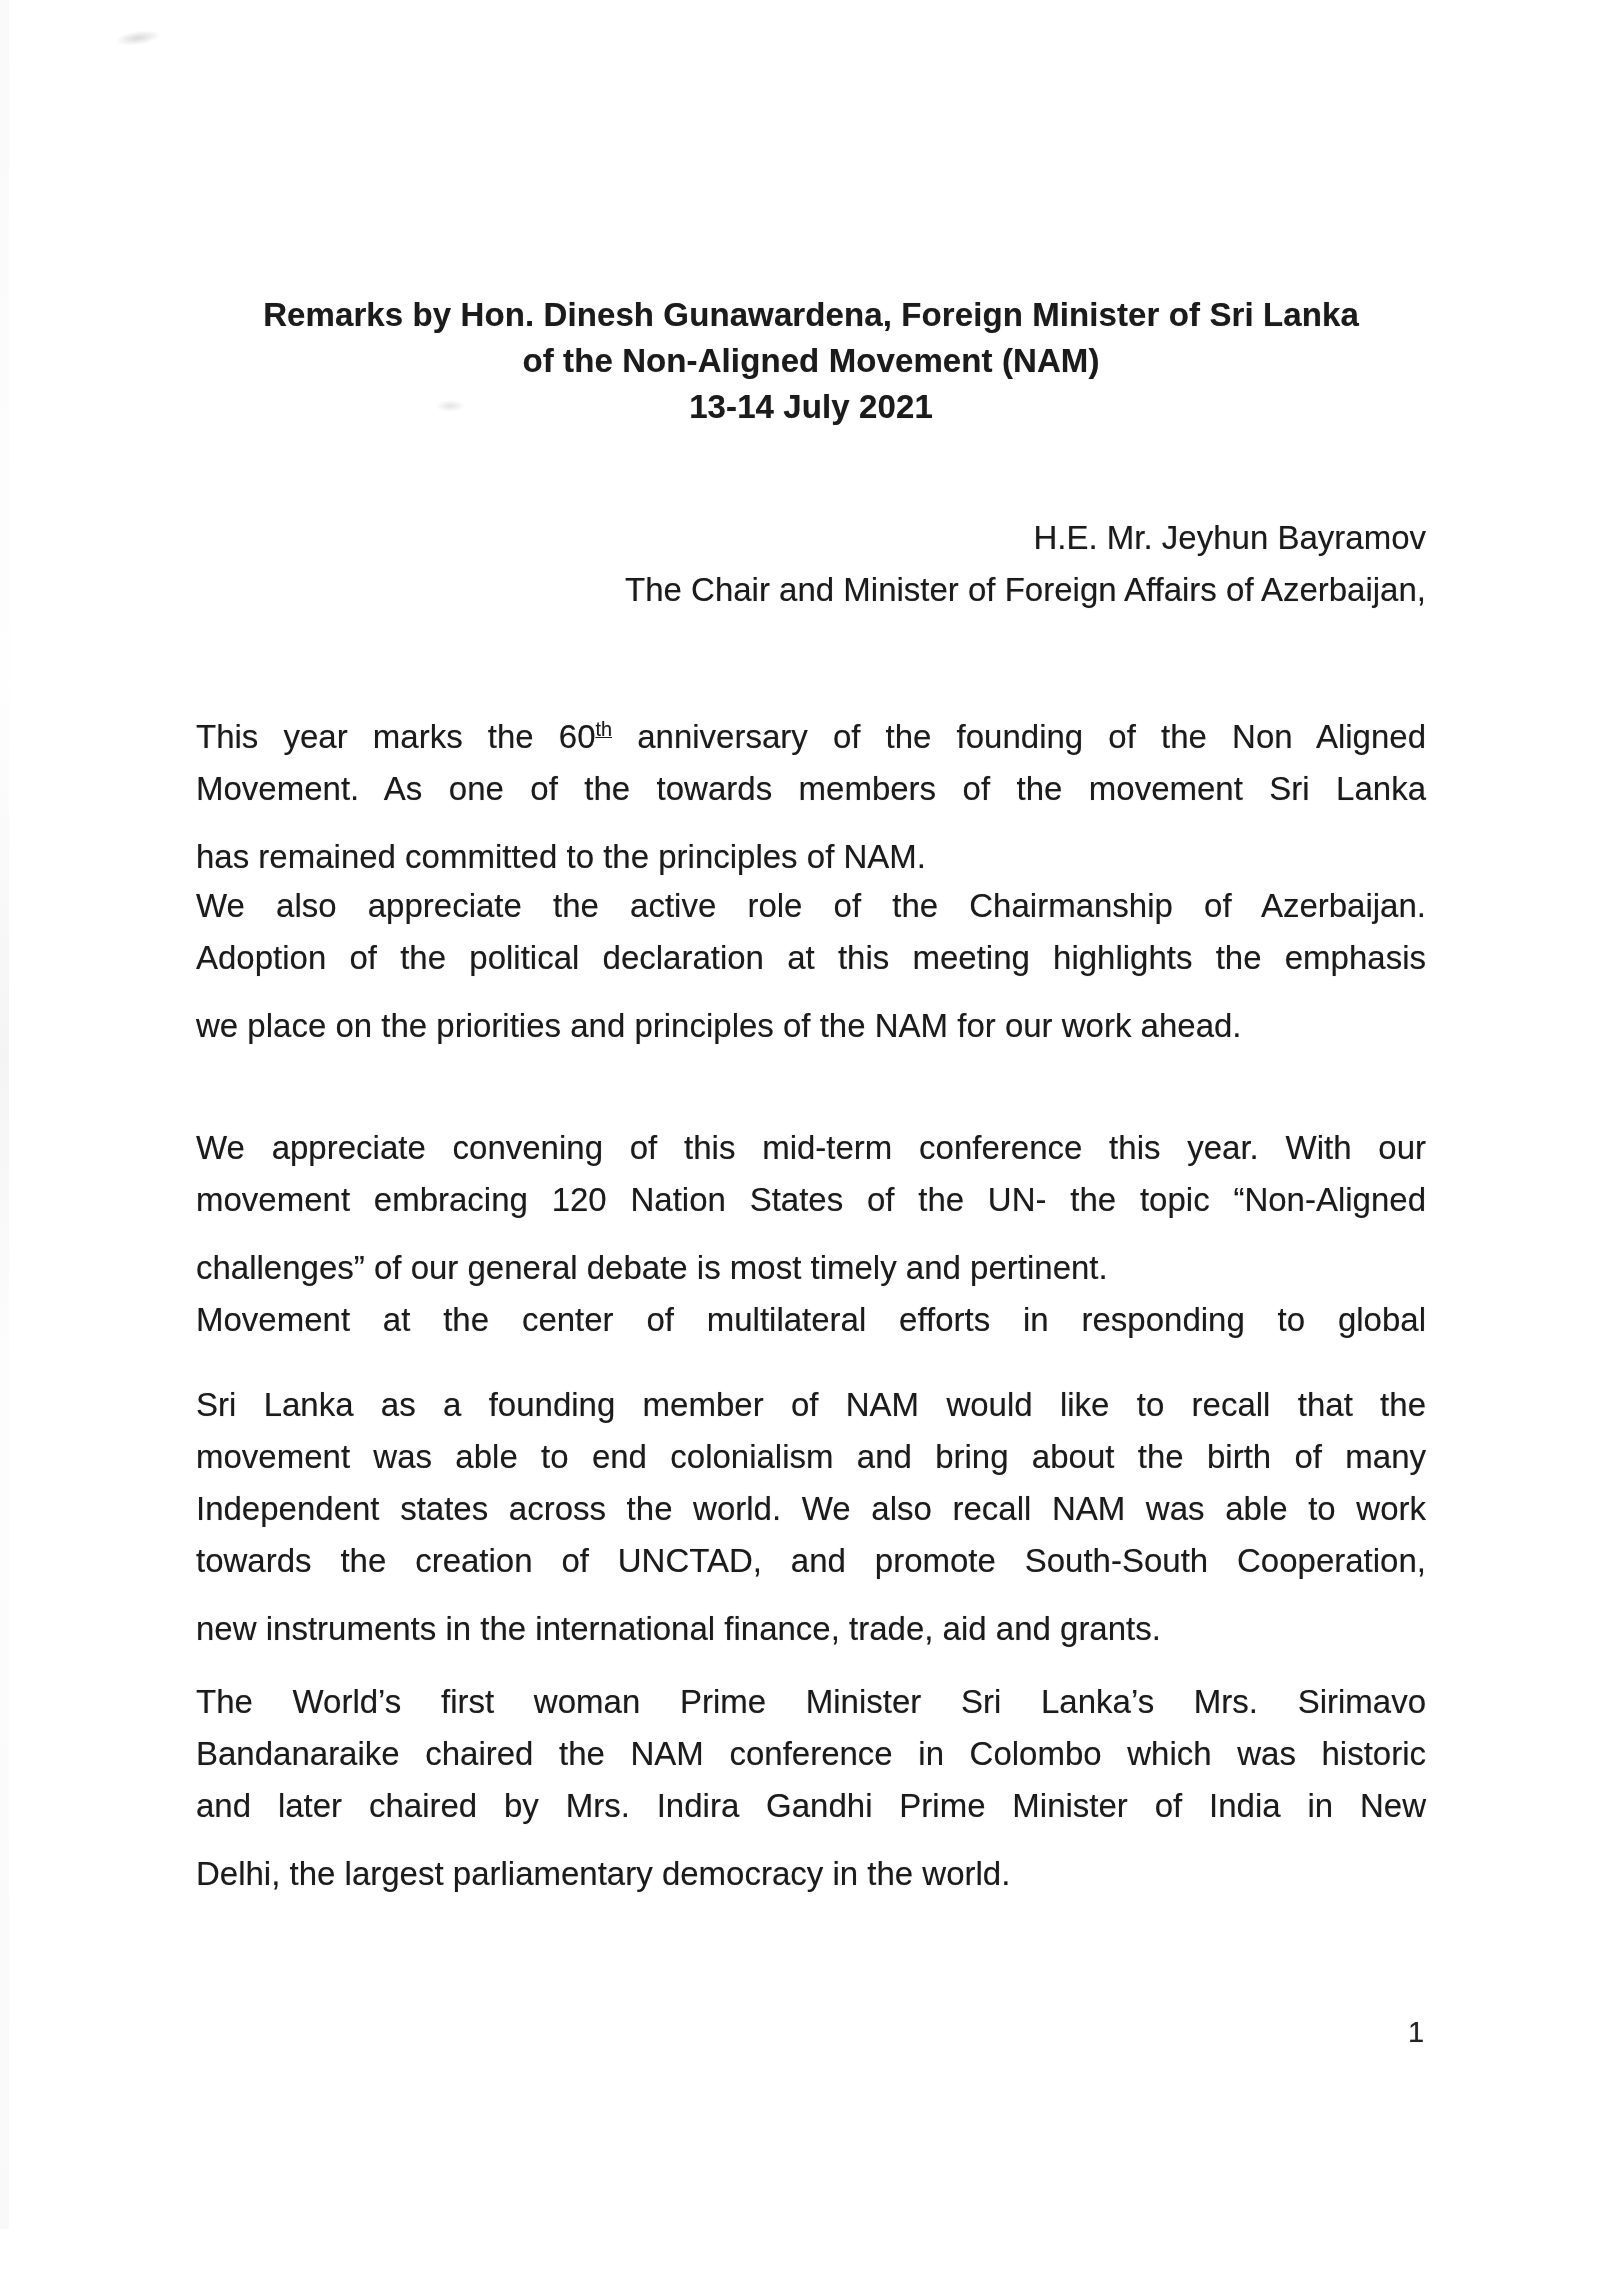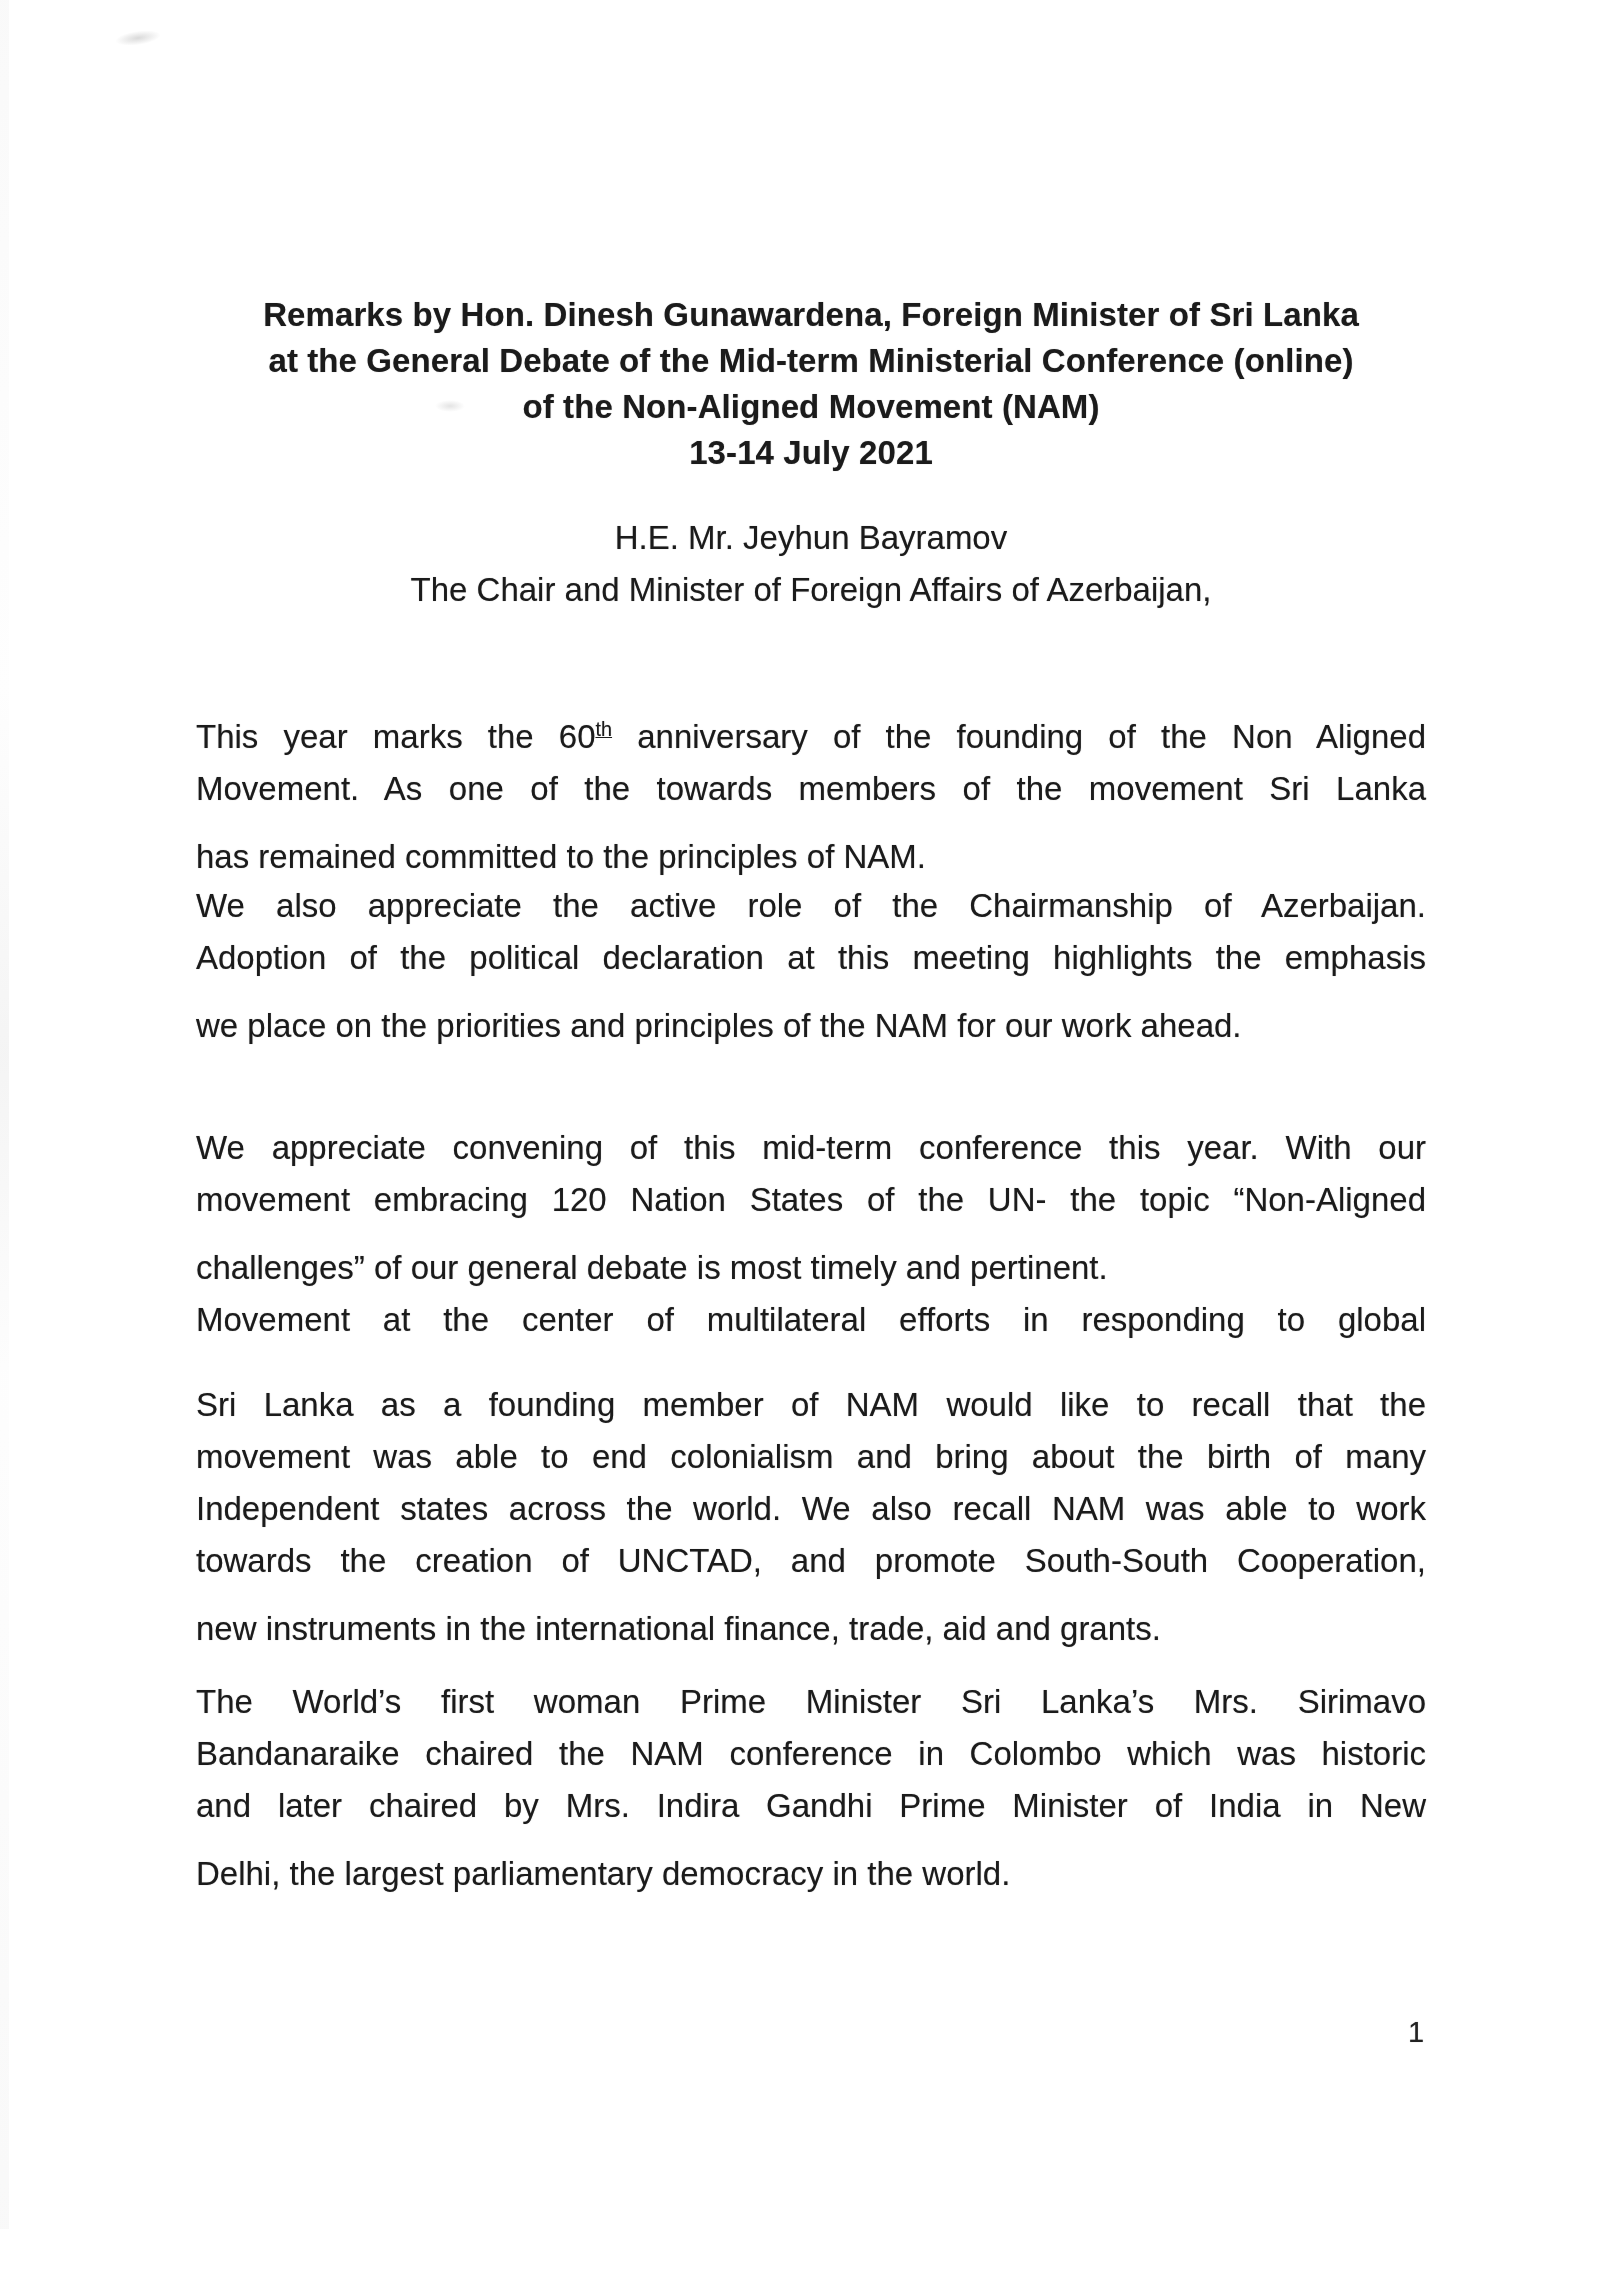--- a/index.html
+++ b/index.html
@@ -31,21 +31,21 @@
     font-weight: bold;
     font-size: 33px;
     line-height: 46px;
     text-align: center;
     letter-spacing: 0.1px;
   }
   .salutation-block {
     top: 512px;
     font-size: 33px;
     line-height: 52px;
-    text-align: center;
+    text-align: right;
   }
   .para {
     font-size: 33px;
     line-height: 52px;
   }
   .para .line {
     text-align: justify;
     text-align-last: justify;
     white-space: normal;
   }
@@ -115,21 +115,20 @@
 
 <div class="page">
 
   <div class="artifact edge-shade-left"></div>
   <div class="artifact smudge-top-left"></div>
   <div class="artifact smudge-title-left"></div>
   <div class="artifact streak-bottom"></div>
 
   <div class="block title-block ink">
     <div class="line">Remarks by Hon. Dinesh Gunawardena, Foreign Minister of Sri Lanka</div>
-    <div class="line">at the General Debate of the Mid-term Ministerial Conference (online)</div>
     <div class="line">of the Non-Aligned Movement (NAM)</div>
     <div class="line">13-14 July 2021</div>
   </div>
 
   <div class="block salutation-block ink">
     <div class="line">H.E. Mr. Jeyhun Bayramov</div>
     <div class="line">The Chair and Minister of Foreign Affairs of Azerbaijan,</div>
   </div>
 
   <div class="block para p1 ink">

